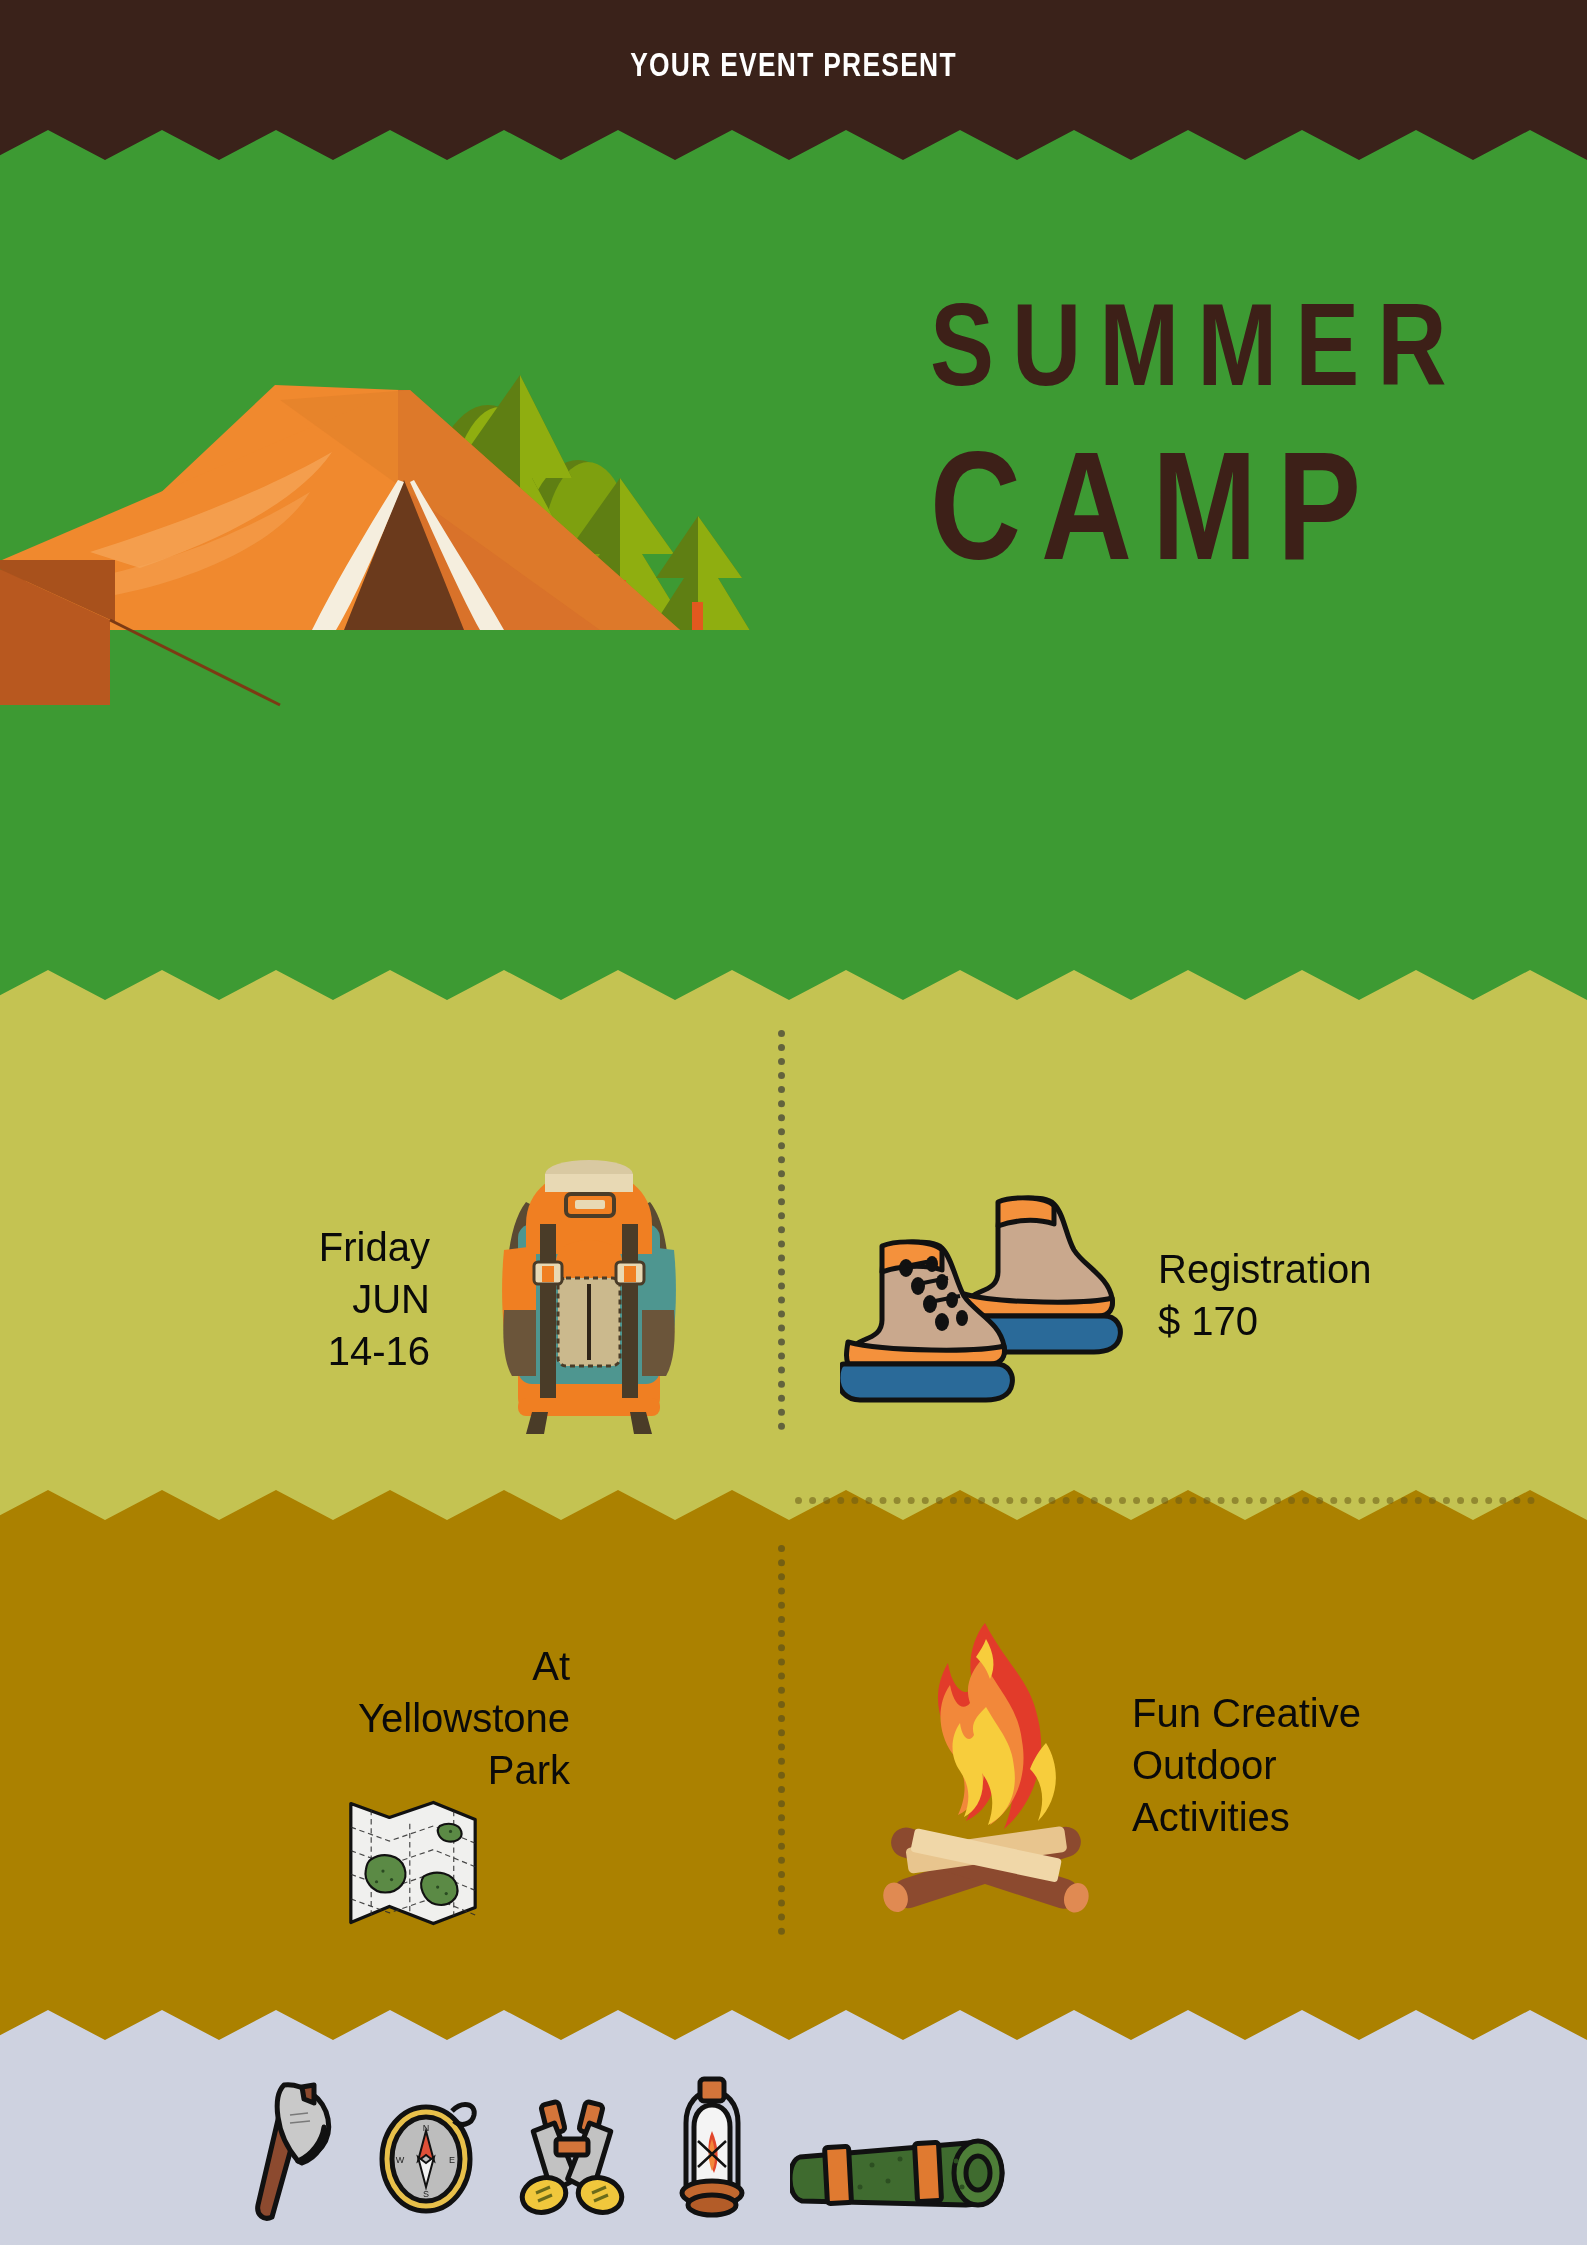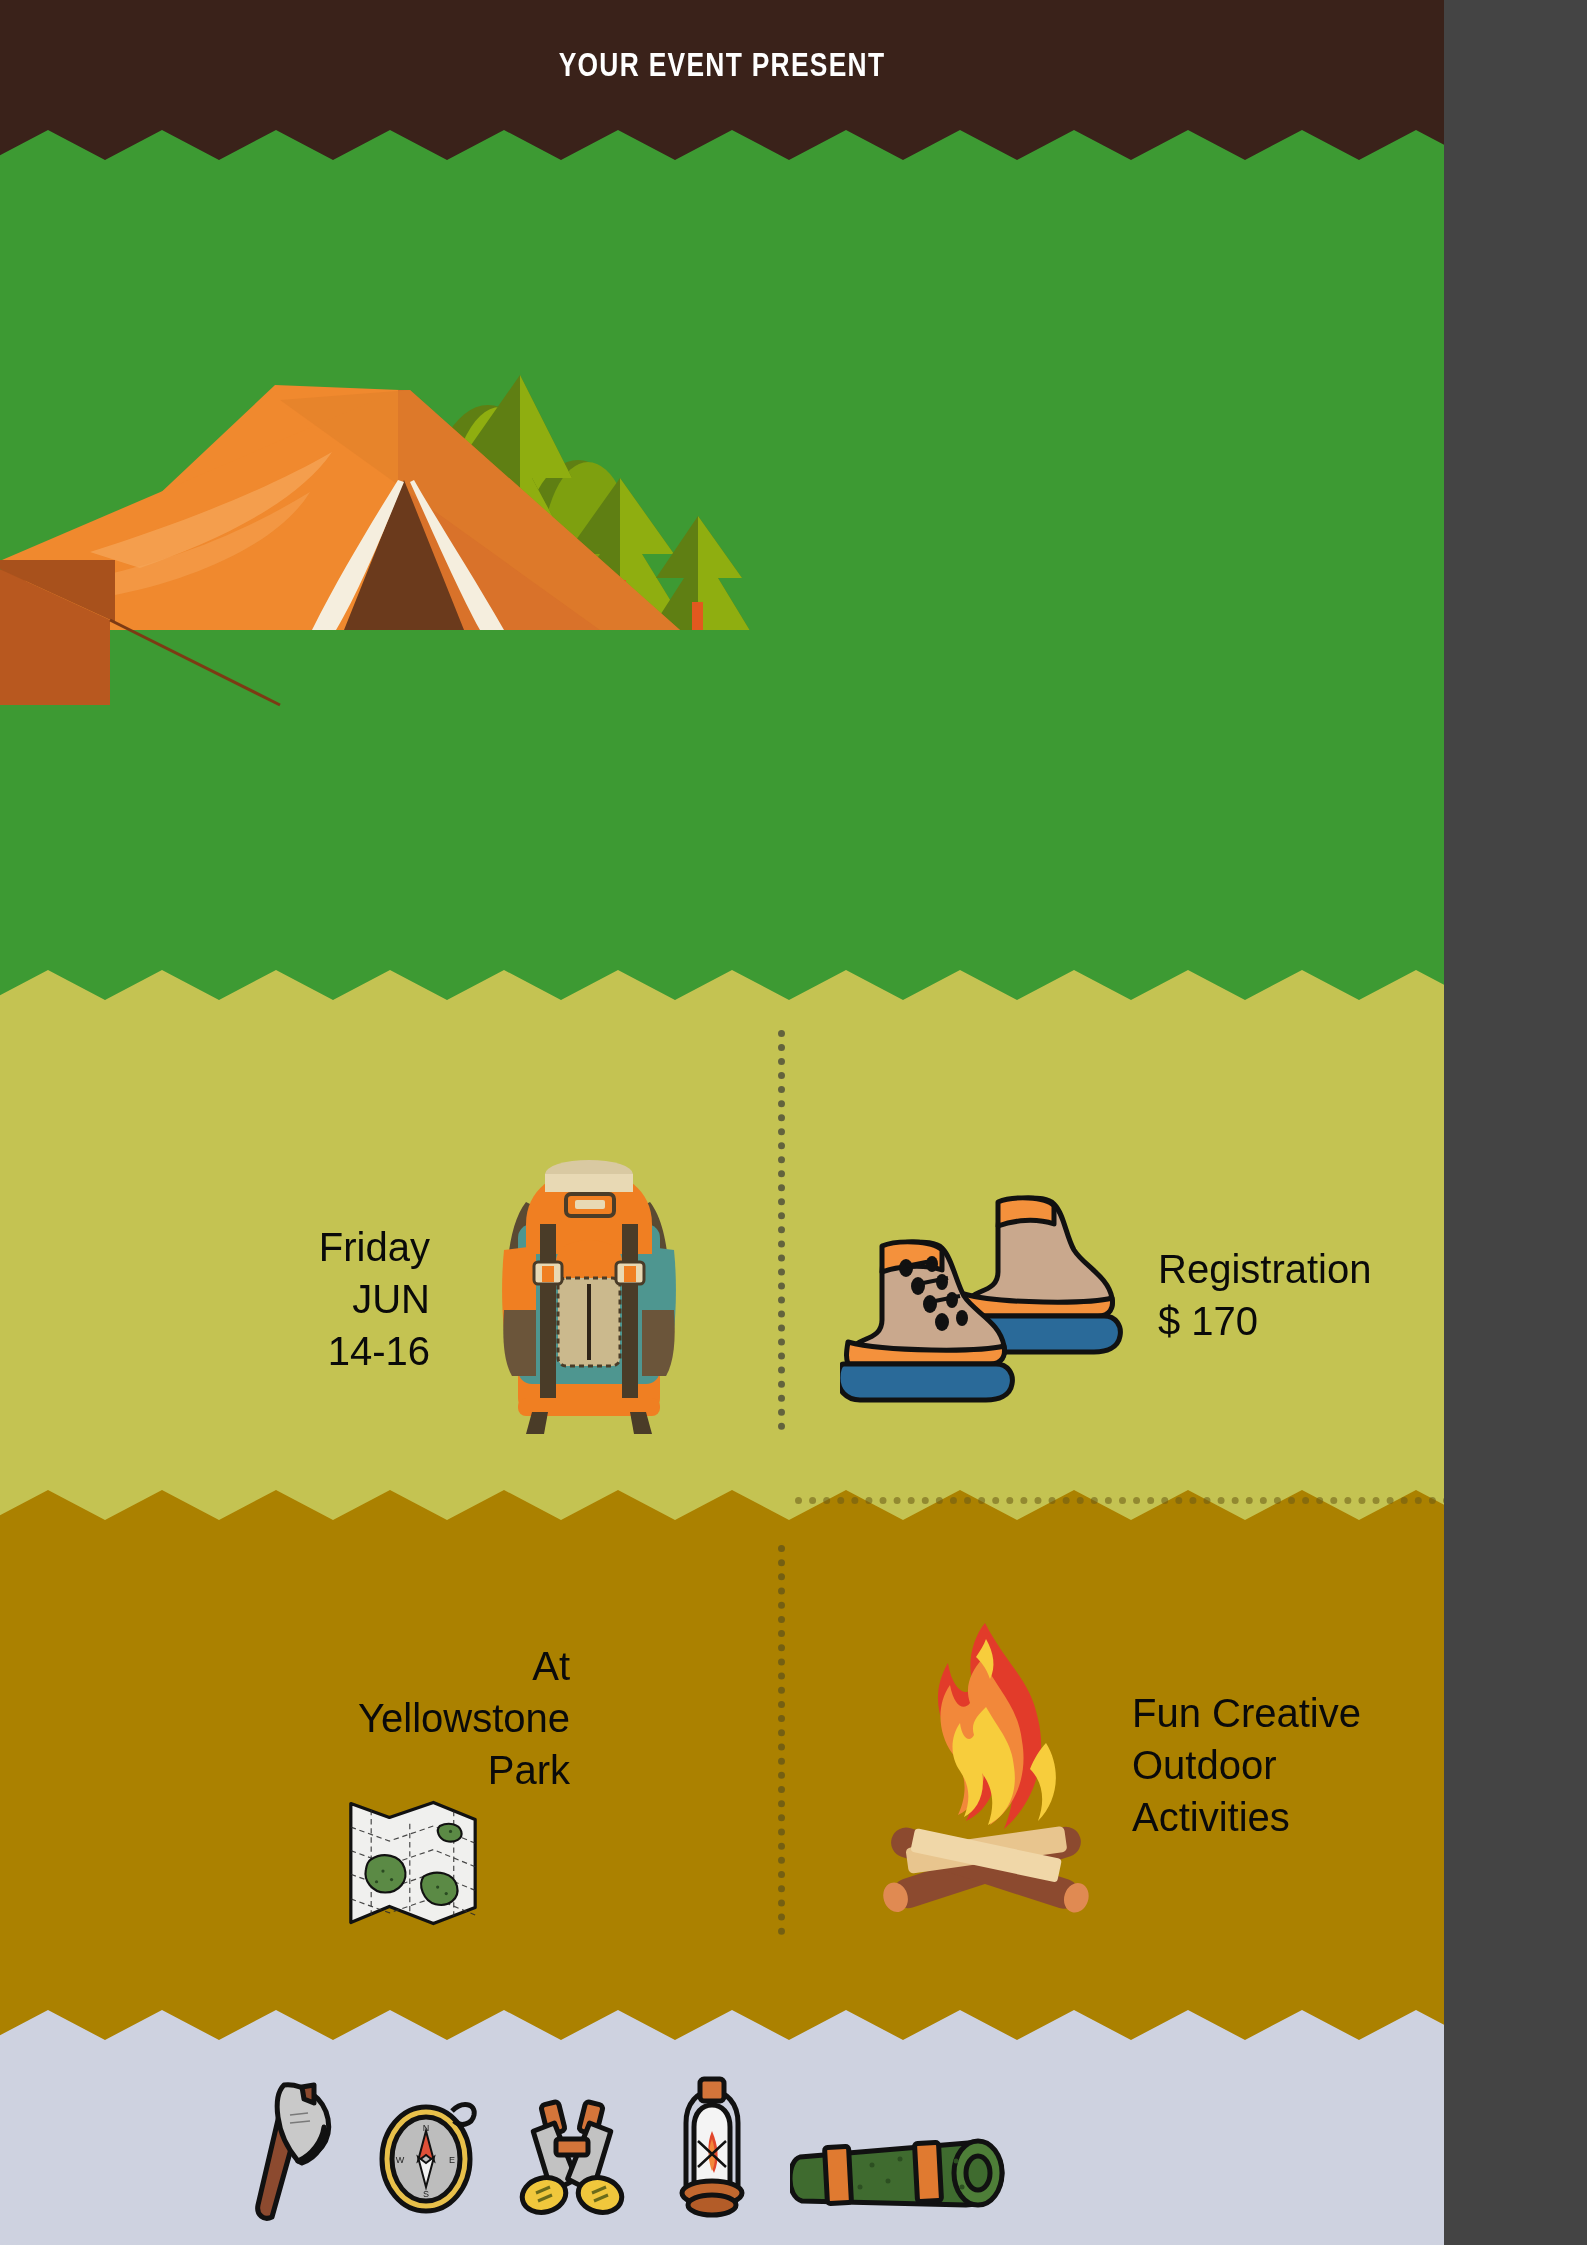--- a/index.html
+++ b/index.html
@@ -1,19 +1,19 @@
 <!DOCTYPE html>
 <html><head>
 <meta charset="utf-8">
 <style>
   html,body{margin:0;padding:0;background:#444;}
   *{box-sizing:border-box;}
   #poster{
     position:relative;
-    width:1444px;height:2245px;
+    width:1587px;height:2245px;
     overflow:hidden;
     background:#3b82f6;
     font-family:"Liberation Sans","DejaVu Sans",sans-serif;
   }
 
   
   .band{position:absolute;left:0;width:100%;}
 
   #band-header{top:0;height:160px;background:#3a221a;z-index:5;}
   #band-green {top:0;height:1000px;background:#3d9a33;z-index:4;}
@@ -157,20 +157,24 @@
     </g>
   </svg>
 
   <svg class="art" style="left:-20px;top:560px;width:560px;height:180px" viewBox="0 0 560 180">
     <polygon points="0,0 130,60 130,145 0,145" fill="#b8581f"></polygon>
     <polygon points="130,60 440,60 440,145 130,145" fill="#c96a24" opacity="0"></polygon>
     <polygon points="0,0 135,62 135,0" fill="#a8511c"></polygon>
     <line x1="130" y1="60" x2="300" y2="145" stroke="#7d3a14" stroke-width="3"></line>
   </svg>
 
+  <div id="title-block">
+    <div id="title-summer">SUMMER</div>
+    <div id="title-camp">CAMP</div>
+  </div>
 
   <div class="divider-v" style="left:778px;top:1030px;height:400px;"></div>
   <div class="divider-v" style="left:778px;top:1545px;height:390px;border-left-color:#6b5a16;"></div>
   <div class="divider-h" style="left:795px;top:1497px;width:740px;"></div>
 
   <div class="cell" style="left:130px;top:1150px;width:620px;height:290px;">
     <div class="cell-text t-right" style="width:300px;margin-top:8px;">
       <div>Friday</div>
       <div>JUN</div>
       <div>14-16</div>

